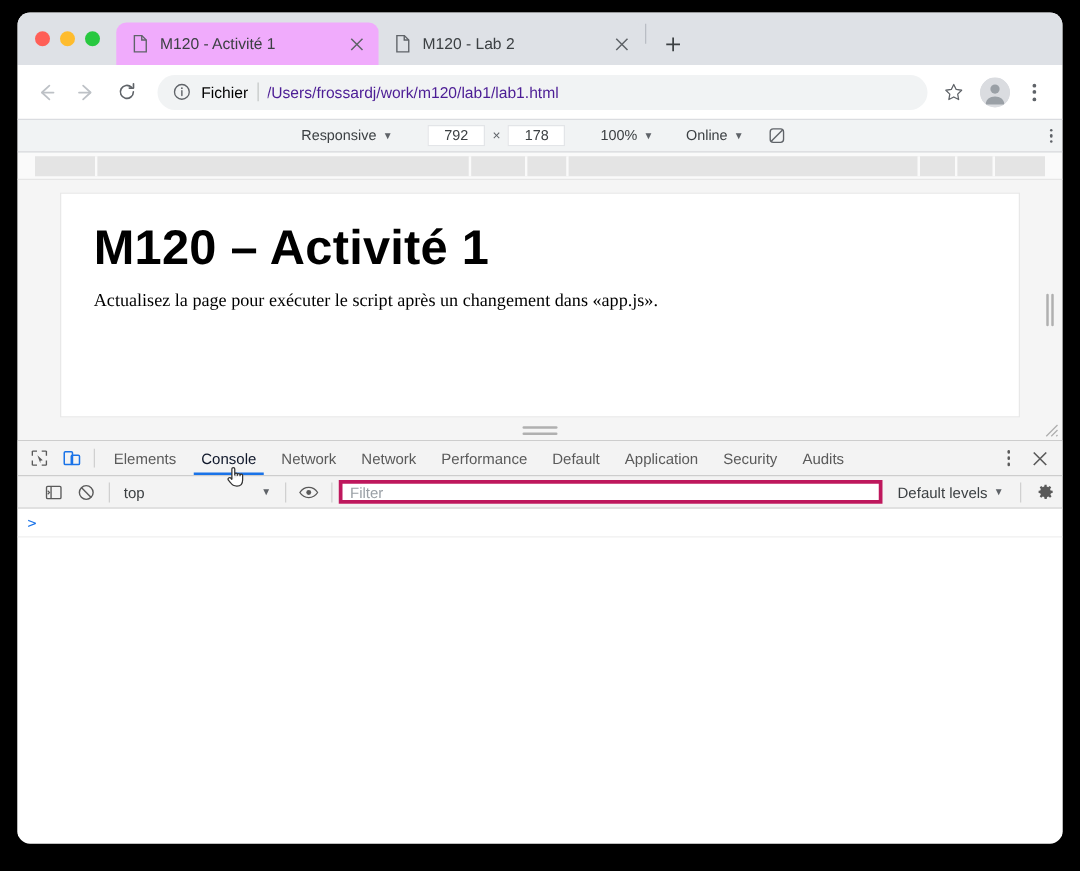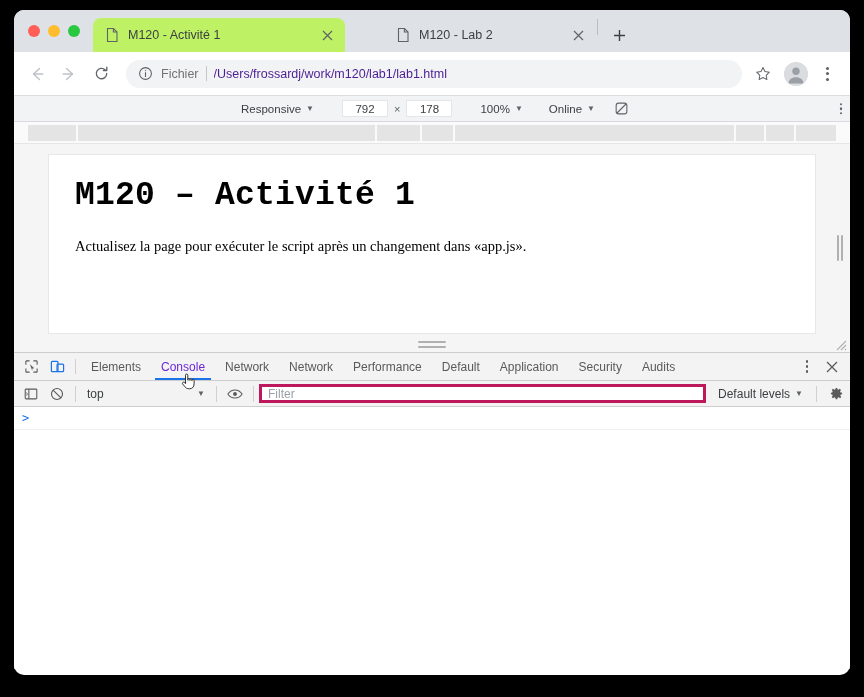--- a/index.html
+++ b/index.html
@@ -45,22 +45,22 @@
     height: 34px;
     display: flex; align-items: center;
     gap: 9px;
     padding: 0 10px 0 12px;
     font-size: 12.5px;
     color: #3c4043;
     border-radius: 8px 8px 0 0;
     position: relative;
     min-width: 0;
   }
-  .tab.active { background: #bef264; width: 252px; }
-  .tab.inactive { background: #dee1e6; width: 212px; margin-left: 39px; }
+  .tab.active { background: #f0abfc; width: 210px; }
+  .tab.inactive { background: #dee1e6; width: 212px; }
   .tab-title {
     flex: 1; white-space: nowrap; overflow: hidden;
     text-overflow: ellipsis;
     font-size: 12.5px;
   }
   .tab-fav { width: 14px; height: 16px; flex: 0 0 auto; }
   .tab-close {
     width: 16px; height: 16px; flex: 0 0 auto;
     display: flex; align-items: center; justify-content: center;
     color: #5f6368;
@@ -99,21 +99,21 @@
     height: 28px;
     background: #f1f3f4;
     border-radius: 14px;
     display: flex; align-items: center;
     padding: 0 10px 0 12px;
     margin: 0 6px 0 8px;
     gap: 7px;
     min-width: 0;
   }
   .omni-info { width: 16px; height: 16px; flex: 0 0 auto; color: #5f6368; }
-  .omni-scheme { font-size: 12.5px; color: #737373; white-space: nowrap; }
+  .omni-scheme { font-size: 12.5px; color: #000000; white-space: nowrap; }
   .omni-div { width: 1px; height: 15px; background: #c4c7c5; flex: 0 0 auto; }
   .omni-url {
     font-size: 12.5px; color: #4c1d95;
     white-space: nowrap; overflow: hidden; text-overflow: ellipsis;
     flex: 1;
   }
   .star { width: 26px; height: 26px; display:flex; align-items:center; justify-content:center; color:#5f6368; flex:0 0 auto; }
   .avatar {
     width: 24px; height: 24px; border-radius: 50%;
     background: #dadce0;
@@ -189,24 +189,24 @@
     margin-top: 10px;
     margin-bottom: 0;
     height: 180px;
     border: 1px solid #e8e8e8;
     padding: 22px 26px;
     font-family: "Liberation Serif", serif;
     overflow: hidden;
     position: relative;
   }
   .page-h1 {
-    font-family: Liberation Mono, monospace;
-    font-size: 33px; font-weight: bold;
+    font-family: Liberation Sans, sans-serif;
+    font-size: 39px; font-weight: bold;
     color: #000000;
-    margin-bottom: 24px;
+    margin-bottom: 12px;
     letter-spacing: 0.2px;
   }
   .page-p {
     font-family: "Liberation Serif", serif;
     font-size: 14.5px; color: #000000;
   }
   .handle-right {
     position: absolute;
     right: 7px; top: 50%; transform: translateY(-50%);
     display: flex; gap: 2px;
@@ -247,40 +247,40 @@
   .dt-iconbtn.active { color: #1a73e8; }
   .dt-vsep { width: 1px; background: #d0d0d0; margin: 6px 5px; }
   .dt-tab {
     display: flex; align-items: center;
     padding: 0 10px;
     font-size: 12px;
     color: #5a5a5a;
     white-space: nowrap;
     position: relative;
   }
-  .dt-tab.active { color: #6d28d9; }
+  .dt-tab.active { color: #0f172a; }
   .dt-tab.active::after {
     content: ""; position: absolute;
     left: 4px; right: 4px; bottom: 0;
     height: 2px; background: #1a73e8;
   }
   .dt-tabs-spacer { flex: 1; }
   .dt-right {
     display: flex; align-items: center; gap: 2px; padding-right: 6px;
   }
   .dt-kebab { width: 22px; display: flex; flex-direction: column; align-items: center; justify-content: center; gap: 2.5px; }
   .dt-kebab i { width: 2.5px; height: 2.5px; border-radius: 50%; background: #5a5a5a; display: block; }
   .dt-close { width: 24px; display: flex; align-items: center; justify-content: center; color: #5a5a5a; }
 
   .dt-console-toolbar {
     height: 26px;
     background: #f3f3f3;
     border-bottom: 1px solid #cdcdcd;
     display: flex; align-items: center;
-    padding-left: 4px;
+    padding-left: 16px;
     font-size: 12px;
     color: #3c4043;
   }
   .ct-icon { width: 26px; height: 24px; display: flex; align-items: center; justify-content: center; color: #5a5a5a; }
   .ct-sep { width: 1px; height: 16px; background: #d0d0d0; margin: 0 5px; }
   .ct-context {
     display: flex; align-items: center;
     min-width: 130px;
     padding: 0 6px;
     justify-content: space-between;

